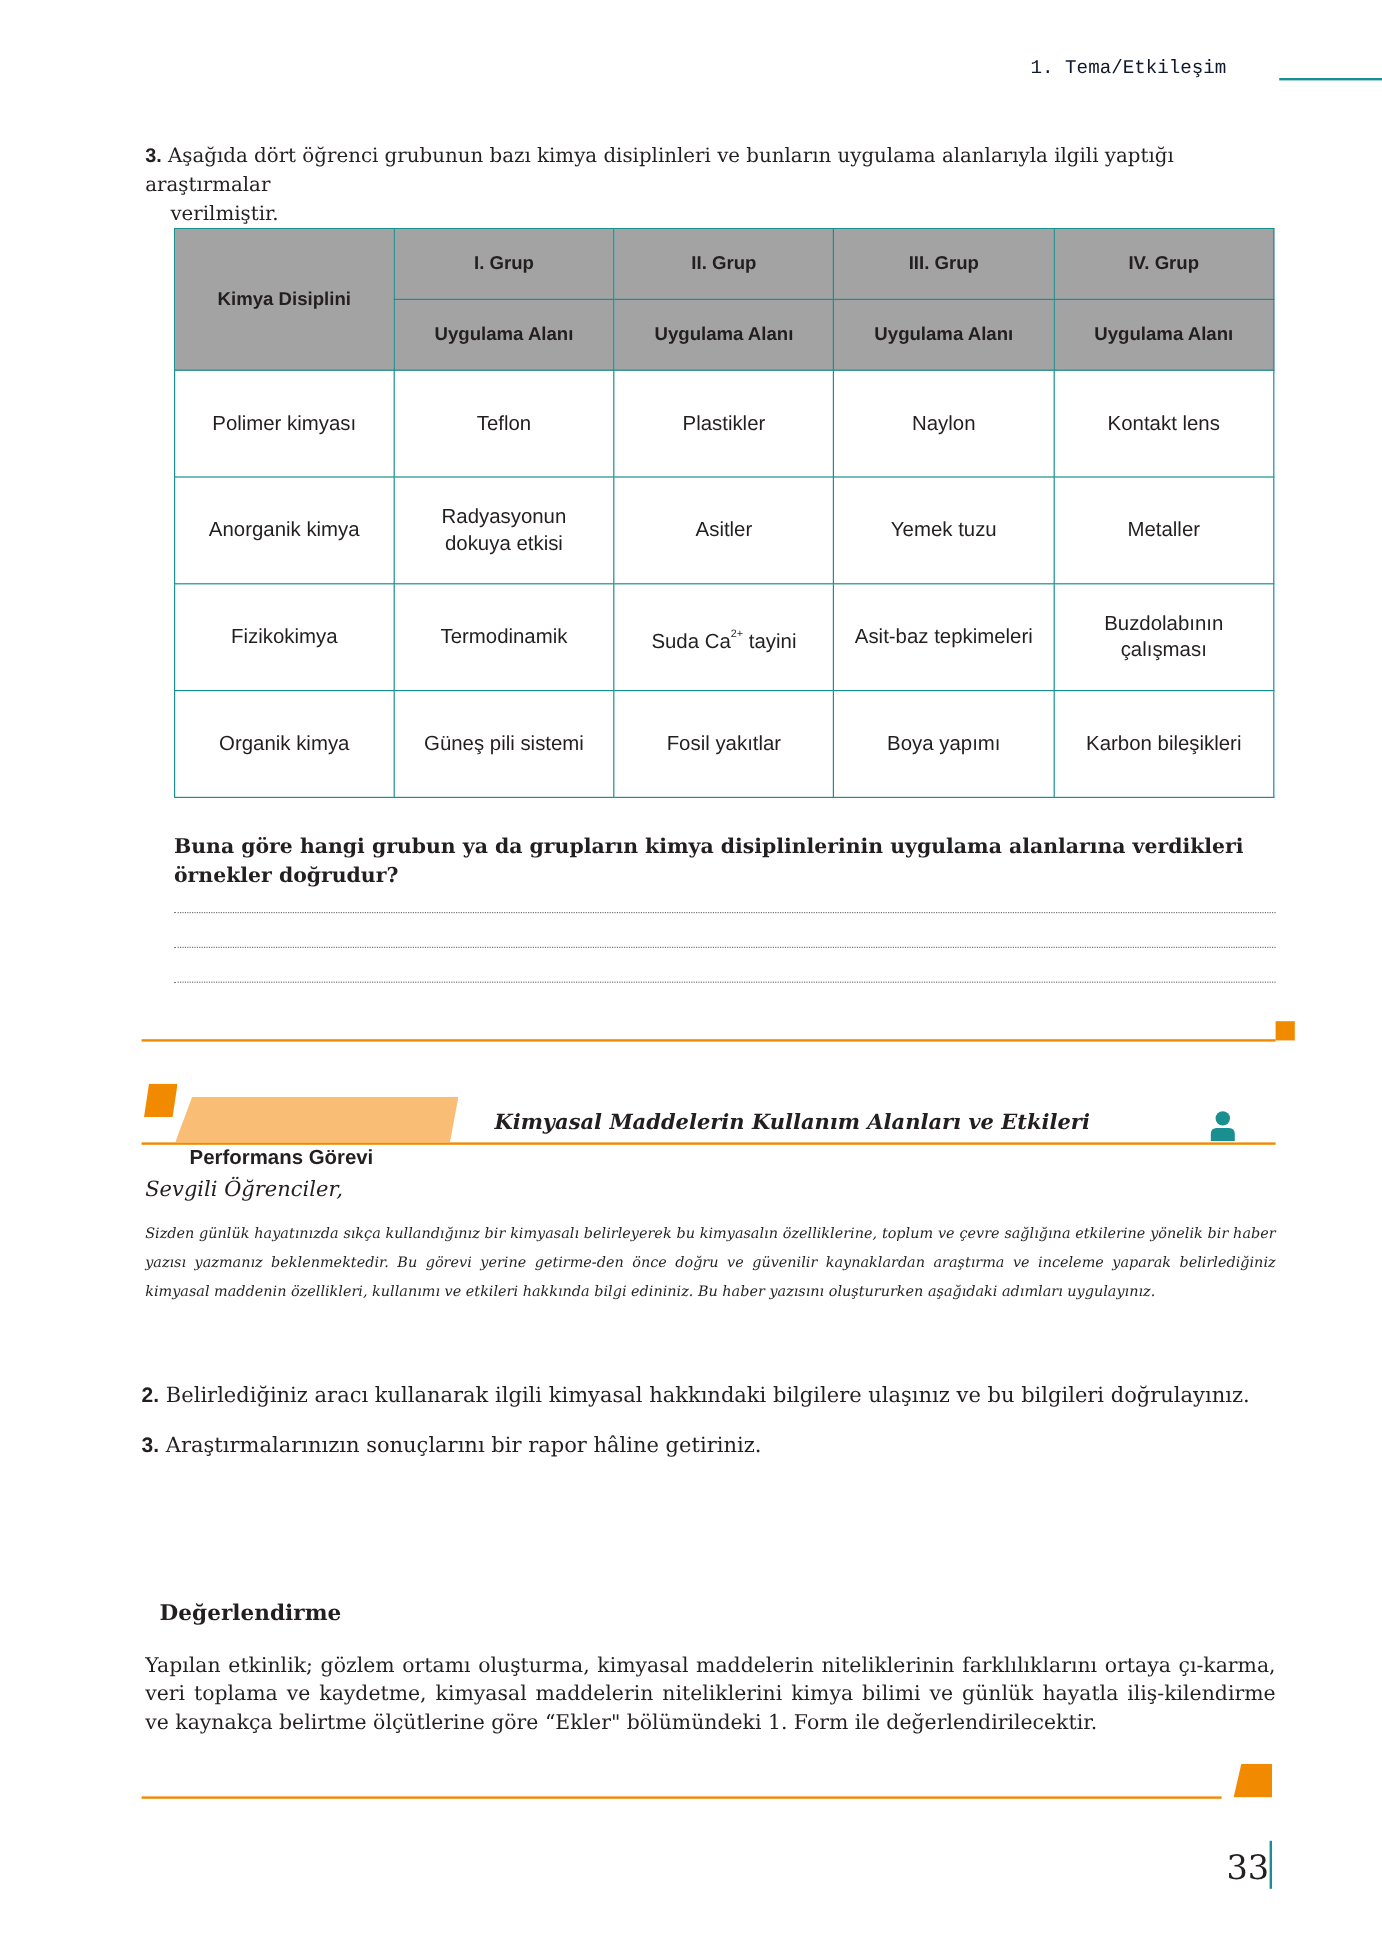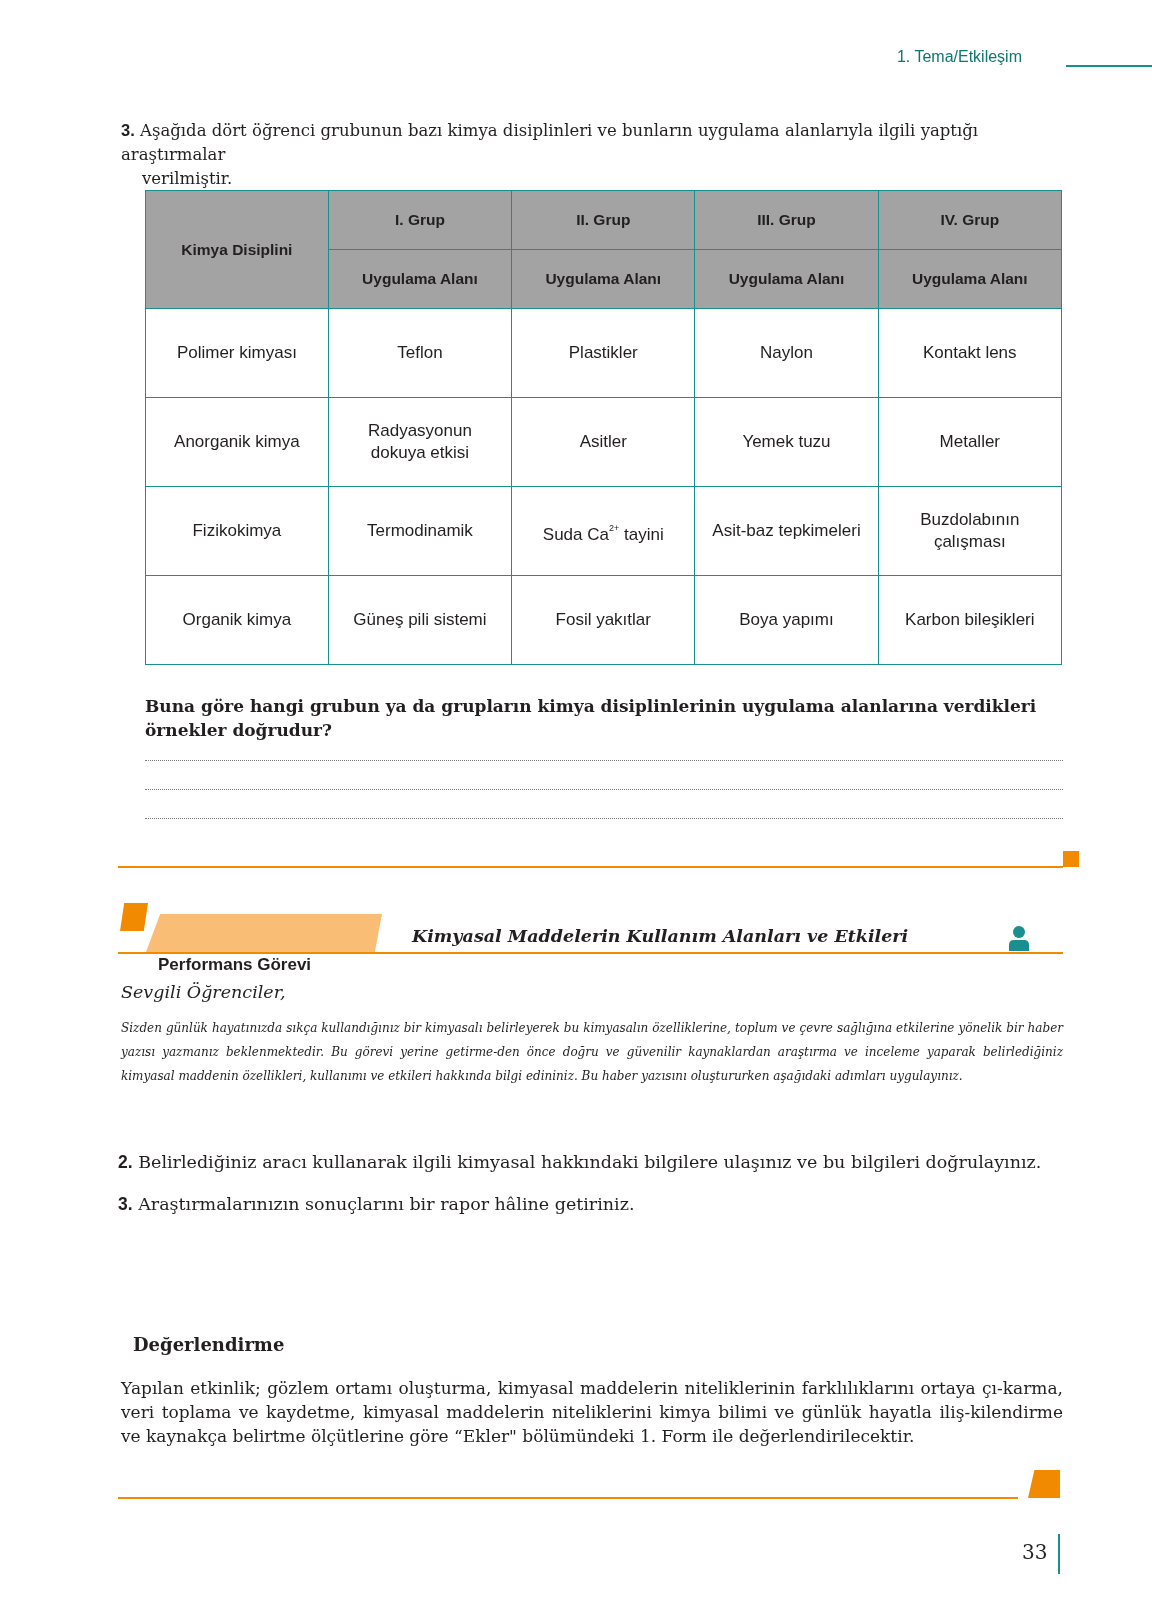--- a/index.html
+++ b/index.html
@@ -1,18 +1,18 @@
 <!DOCTYPE html>
 <html><head>
 <meta charset="utf-8">
 <style>
   html, body { margin: 0; padding: 0; background: #ffffff; }
   body { width: 1152px; height: 1624px; position: relative; overflow: hidden; font-family: "DejaVu Serif", serif; color: #231f20; }
 
-  .header-tema { position: absolute; top: 48px; right: 130px; font-family: Liberation Sans, sans-serif; font-size: 16px; color: #0f766e; }
+  .header-tema { position: absolute; top: 48px; right: 130px; font-family: Liberation Mono, monospace; font-size: 16px; color: #0f172a; }
   .header-line { position: absolute; top: 65px; left: 1066px; width: 86px; height: 2px; background: #1a8f8f; }
 
   .q3 { position: absolute; left: 121px; top: 118px; width: 940px; font-size: 16.5px; line-height: 24px; }
   .q3 .num { font-weight: bold; font-family: "Liberation Sans", sans-serif; }
   .q3 .text-indent { padding-left: 21px; }
 
   table.kimya { position: absolute; left: 145px; top: 190px; width: 917px; border-collapse: collapse; font-family: "Liberation Sans", sans-serif; }
   table.kimya td, table.kimya th { border: 1.6px solid #1a8f8f; text-align: center; vertical-align: middle; font-size: 17px; color: #231f20; padding: 0 4px; }
   table.kimya th { background: #a3a3a3; font-weight: bold; font-size: 15.5px; height: 58px; margin-left: 35px; }
   table.kimya td { height: 88px; line-height: 22px; }
@@ -34,21 +34,21 @@
   .greeting { position: absolute; left: 121px; top: 982px; font-style: italic; font-size: 17.5px; }
   .intro { position: absolute; left: 121px; top: 1016px; width: 942px; font-style: italic; font-size: 12px; line-height: 24px; text-align: justify; }
 
   .steps { position: absolute; left: 118px; top: 1150px; width: 950px; font-size: 17.5px; }
   .step { height: 42px; line-height: 24px; }
   .step .n { font-weight: bold; font-family: "Liberation Sans", sans-serif; }
 
   .deg-title { position: absolute; left: 121px; top: 1334px; font-weight: bold; font-size: 18px; margin-left: 12px; }
   .deg-text { position: absolute; left: 121px; top: 1376px; width: 942px; font-size: 17px; line-height: 24px; text-align: justify; }
 
-  .page-num { position: absolute; left: 1022px; top: 1540px; font-size: 20px; font-family: "DejaVu Serif", serif; }
+  .page-num { position: absolute; left: 1022px; top: 1540px; font-size: 28px; font-family: "DejaVu Serif", serif; }
   .page-bar { position: absolute; left: 1058px; top: 1534px; width: 2px; height: 40px; background: #1a8f8f; }
 </style>
 </head>
 <body>
 
 <div class="header-tema">1. Tema/Etkileşim</div>
 <div class="header-line"></div>
 
 <div class="q3">
   <span class="num">3.</span>

